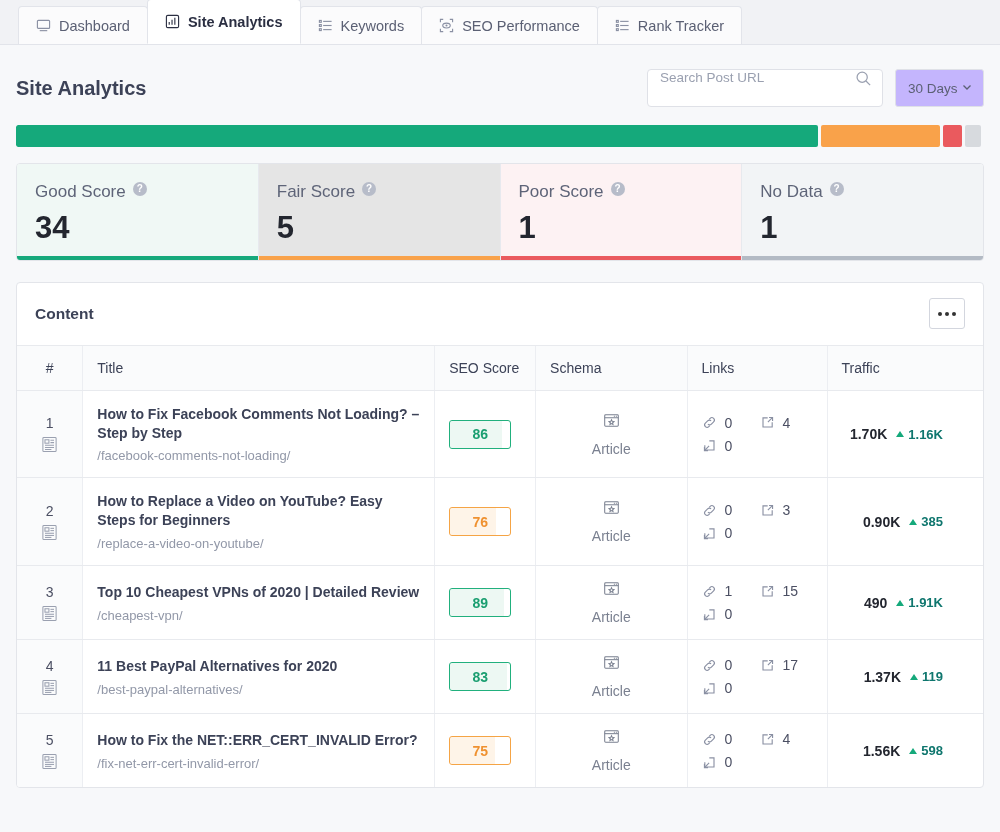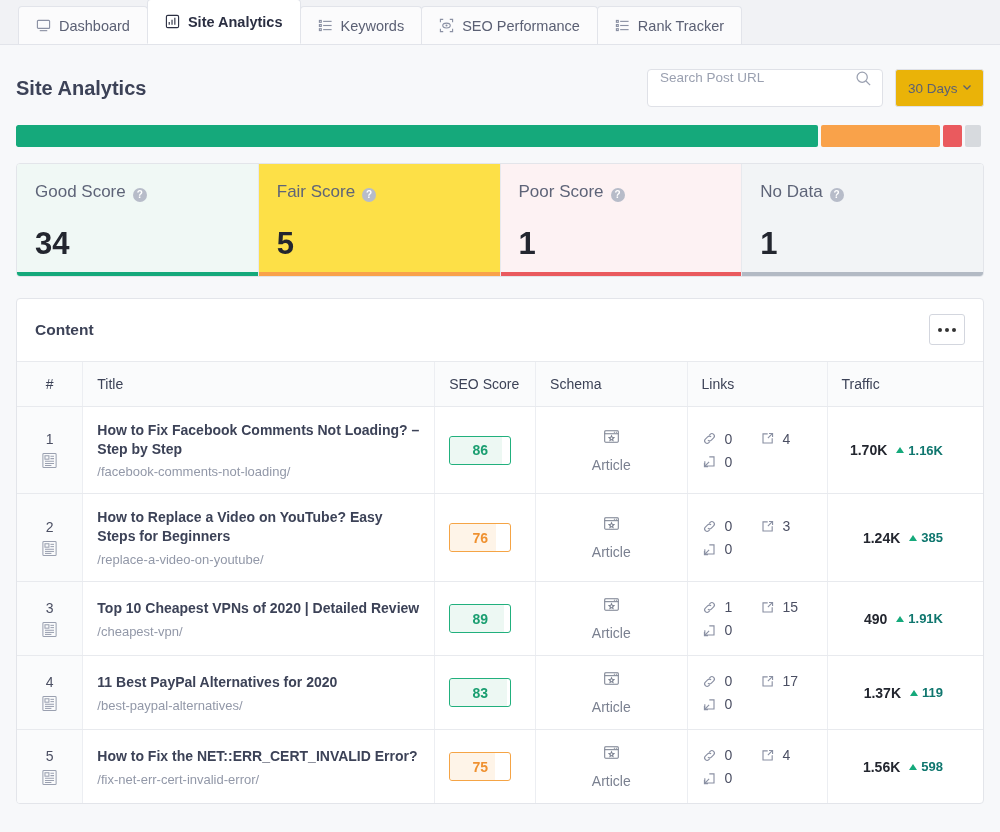--- a/index.html
+++ b/index.html
@@ -67,21 +67,21 @@
     padding: 0 10px 0 12px;
   }
   .search-box input {
     flex: 1; border: none; outline: none;
     font-size: 13.5px; font-family: inherit;
     color: #5b6074; background: transparent;
   }
   .search-box input::placeholder { color: #9aa0b0; }
   .select-box {
     width: 89px; height: 38px;
-    background: #eab308;
+    background: #c4b5fd;
     border: 1px solid #dfe1e7;
     border-radius: 3px;
     display: flex; align-items: center; justify-content: space-between;
     padding: 0 10px 0 12px;
     font-size: 13.5px; color: #5b6074;
     cursor: pointer;
   }
 
   
   .segbar {
@@ -106,22 +106,22 @@
   .card {
     flex: 1;
     padding: 18px 18px 14px 18px;
     position: relative;
     border-right: 1px solid #e7e9ee;
   }
   .card:last-child { border-right: none; }
   .card .label {
     font-size: 17px;
     color: #5e6478;
-    display: flex; align-items: flex-end; gap: 7px;
-    margin-bottom: 24px;
+    display: flex; align-items: flex-start; gap: 7px;
+    margin-bottom: 8px;
   }
   .card .value {
     font-size: 31px;
     font-weight: bold;
     color: #23262f;
     line-height: 1.15;
   }
   .card .underline {
     position: absolute;
     left: 0; right: 0; bottom: 0;
@@ -332,21 +332,21 @@
 
 <div class="cards">
   <div class="card" style="background: rgb(240, 248, 245);">
     <div class="label">
       <span>Good Score</span>
       <span class="qmark">?</span>
     </div>
     <div class="value">34</div>
     <div class="underline" style="background: rgb(21, 169, 123);"></div>
   </div>
-  <div class="card" style="background: #fde047;">
+  <div class="card" style="background: #e5e5e5;">
     <div class="label">
       <span>Fair Score</span>
       <span class="qmark">?</span>
     </div>
     <div class="value">5</div>
     <div class="underline" style="background: rgb(249, 162, 74);"></div>
   </div>
   <div class="card" style="background: rgb(253, 242, 243);">
     <div class="label">
       <span>Poor Score</span>
@@ -540,21 +540,21 @@
                       <line x1="2.6" y1="13.4" x2="7.6" y2="8.4"></line>
   </svg>
                   </span>
             <span>0</span>
           </div>
         </div>
       </div>
     </td>
     <td class="col-traffic">
       <div class="traffic-cell">
-        <span class="traffic-main">1.24K</span>
+        <span class="traffic-main">0.90K</span>
         <span class="traffic-delta">
           <span class="caret-up"></span>
           <span>385</span>
         </span>
       </div>
     </td>
         </tr>
         <tr>
     <td class="col-idx">
       <div class="idx-num">3</div>

